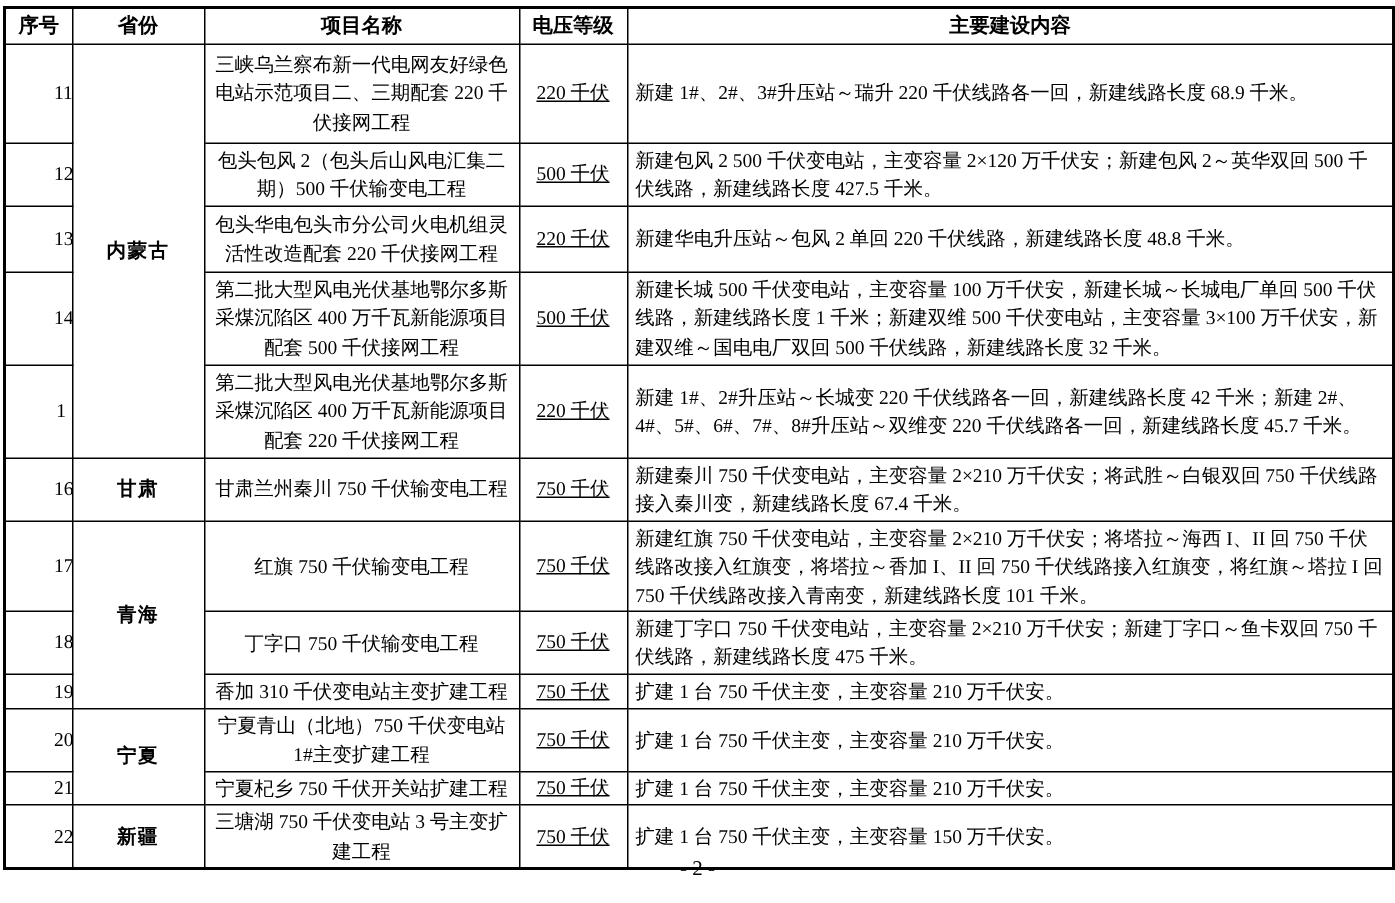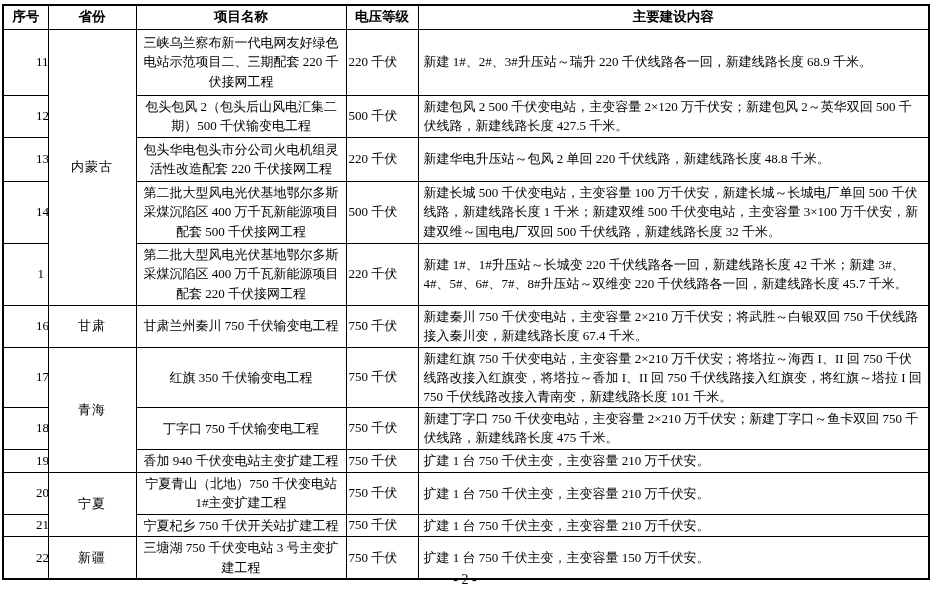--- a/index.html
+++ b/index.html
@@ -29,23 +29,23 @@
   }
   .doc-table th {
     font-weight: bold;
     text-align: center;
     font-size: 13.5px;
     height: 24px;
     padding: 0 1px;
     margin-left: 44px;
   }
   td.c-seq   { text-align: center; padding-left: 32px; }
-  td.c-prov  { text-align: center; letter-spacing: 1px; }
+  td.c-prov  { text-align: center; letter-spacing: 1px; font-weight: bold; }
   td.c-proj  { text-align: center; line-height: 1.5; padding: 1px 5px; margin-left: 35px; }
-  td.c-volt  { text-align: left; }
+  td.c-volt  { text-align: center; text-decoration: underline; }
   td.c-cont  { text-align: left; line-height: 1.48; padding: 1px 5px; margin-left: 37px; }
   .page-footer {
     position: absolute;
     left: 0; top: 572px;
     width: 100%;
     text-align: center;
     font-size: 14px;
   }
 </style>
 </head>
@@ -91,45 +91,45 @@
     <tr style="height:62px">
       <td class="c-seq">14</td>
       <td class="c-proj">第二批大型风电光伏基地鄂尔多斯采煤沉陷区 400 万千瓦新能源项目配套 500 千伏接网工程</td>
       <td class="c-volt">500 千伏</td>
       <td class="c-cont">新建长城 500 千伏变电站，主变容量 100 万千伏安，新建长城～长城电厂单回 500 千伏线路，新建线路长度 1 千米；新建双维 500 千伏变电站，主变容量 3×100 万千伏安，新建双维～国电电厂双回 500 千伏线路，新建线路长度 32 千米。</td>
     </tr>
     <tr style="height:62px">
       <td class="c-seq">1</td>
       <td class="c-proj">第二批大型风电光伏基地鄂尔多斯采煤沉陷区 400 万千瓦新能源项目配套 220 千伏接网工程</td>
       <td class="c-volt">220 千伏</td>
-      <td class="c-cont">新建 1#、1#升压站～长城变 220 千伏线路各一回，新建线路长度 42 千米；新建 3#、4#、5#、6#、7#、8#升压站～双维变 220 千伏线路各一回，新建线路长度 45.7 千米。</td>
+      <td class="c-cont">新建 1#、2#升压站～长城变 220 千伏线路各一回，新建线路长度 42 千米；新建 2#、4#、5#、6#、7#、8#升压站～双维变 220 千伏线路各一回，新建线路长度 45.7 千米。</td>
     </tr>
     <tr style="height:42px">
       <td class="c-seq">16</td>
       <td class="c-prov">甘肃</td>
       <td class="c-proj">甘肃兰州秦川 750 千伏输变电工程</td>
       <td class="c-volt">750 千伏</td>
       <td class="c-cont">新建秦川 750 千伏变电站，主变容量 2×210 万千伏安；将武胜～白银双回 750 千伏线路接入秦川变，新建线路长度 67.4 千米。</td>
     </tr>
     <tr style="height:51px">
       <td class="c-seq">17</td>
       <td class="c-prov" rowspan="3">青海</td>
-      <td class="c-proj">红旗 350 千伏输变电工程</td>
+      <td class="c-proj">红旗 750 千伏输变电工程</td>
       <td class="c-volt">750 千伏</td>
       <td class="c-cont">新建红旗 750 千伏变电站，主变容量 2×210 万千伏安；将塔拉～海西 I、II 回 750 千伏线路改接入红旗变，将塔拉～香加 I、II 回 750 千伏线路接入红旗变，将红旗～塔拉 I 回 750 千伏线路改接入青南变，新建线路长度 101 千米。</td>
     </tr>
     <tr style="height:38px">
       <td class="c-seq">18</td>
       <td class="c-proj">丁字口 750 千伏输变电工程</td>
       <td class="c-volt">750 千伏</td>
       <td class="c-cont">新建丁字口 750 千伏变电站，主变容量 2×210 万千伏安；新建丁字口～鱼卡双回 750 千伏线路，新建线路长度 475 千米。</td>
     </tr>
     <tr style="height:23px">
       <td class="c-seq">19</td>
-      <td class="c-proj">香加 940 千伏变电站主变扩建工程</td>
+      <td class="c-proj">香加 310 千伏变电站主变扩建工程</td>
       <td class="c-volt">750 千伏</td>
       <td class="c-cont">扩建 1 台 750 千伏主变，主变容量 210 万千伏安。</td>
     </tr>
     <tr style="height:36px">
       <td class="c-seq">20</td>
       <td class="c-prov" rowspan="2">宁夏</td>
       <td class="c-proj">宁夏青山（北地）750 千伏变电站 1#主变扩建工程</td>
       <td class="c-volt">750 千伏</td>
       <td class="c-cont">扩建 1 台 750 千伏主变，主变容量 210 万千伏安。</td>
     </tr>

